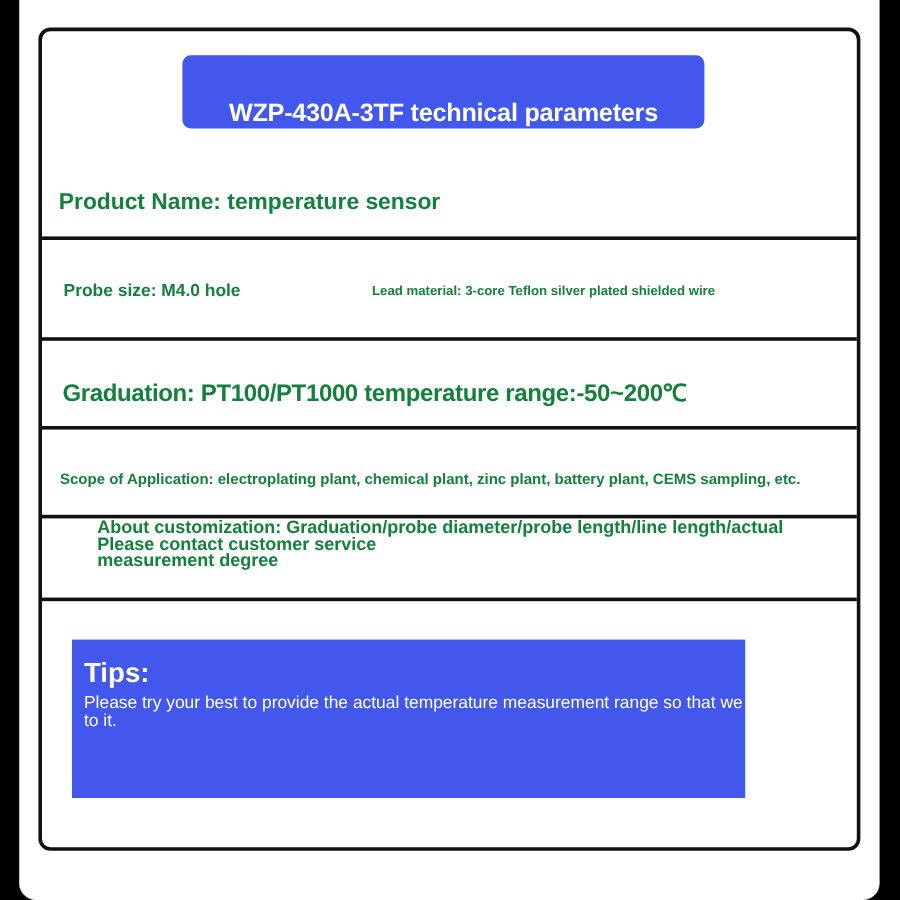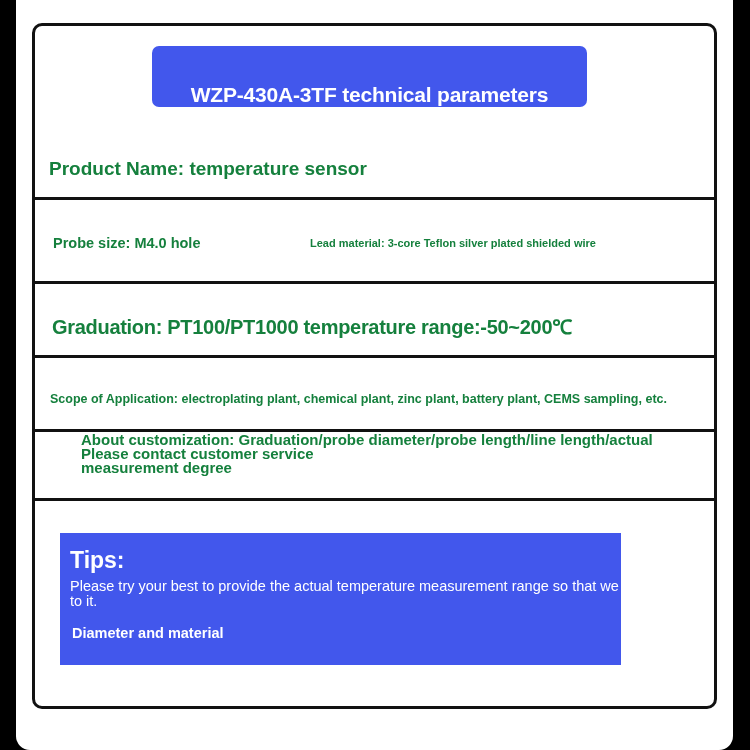--- a/index.html
+++ b/index.html
@@ -66,14 +66,13 @@
 <div class="txt custom">
   <div>About customization: Graduation/probe diameter/probe length/line length/actual</div>
   <div>Please contact customer service</div>
   <div>measurement degree</div>
 </div>
 <div class="hline" style="top:498px"></div>
 
 <div class="tips">
   <div class="tips-title">Tips:</div>
   <div class="tips-body">Please try your best to provide the actual temperature measurement range so that we can adapt to it.</div>
-  <div class="tips-extra">Diameter and material</div>
 </div>
 
 </body></html>

